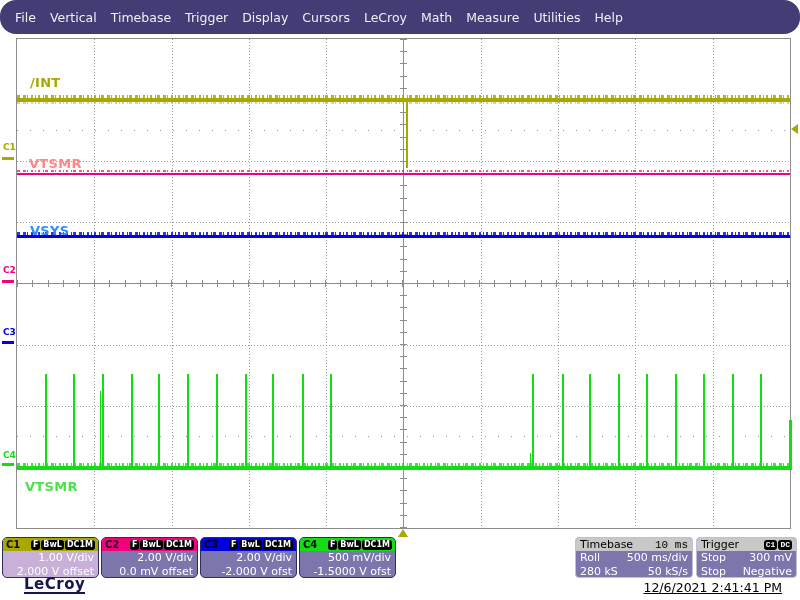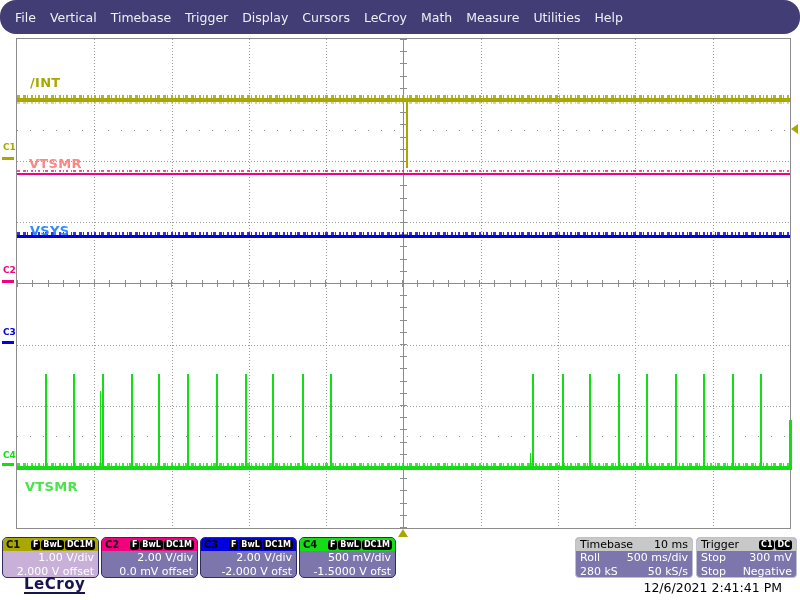--- a/index.html
+++ b/index.html
@@ -67,26 +67,26 @@
   .dhdr{height:13px;display:flex;align-items:center;padding:0 3px;font-size:10px;font-weight:bold;color:#101010;}
   .h-c1{background:var(--c1);} .h-c2{background:var(--c2);} .h-c3{background:var(--c3);} .h-c4{background:var(--c4);}
   .badges{margin-left:auto;display:flex;gap:1px;}
   .pill{background:#000;color:#fff;font-size:8px;font-weight:bold;line-height:10px;padding:0 2px;border-radius:3px;}
   .drow{font-size:11px;color:#fff;text-align:right;padding-right:4px;line-height:13.5px;white-space:nowrap;}
   
   .statbox{position:absolute;top:537px;height:41px;background:var(--box-body);border:1px solid #c0c0d0;
     border-radius:4px;box-sizing:border-box;overflow:hidden;}
   .shdr{background:var(--box-header-gray);height:13px;display:flex;align-items:center;font-size:11px;
     color:#000;padding:0 4px;}
-  .shdr .val{margin-left:auto;}
+  .shdr .val{margin-left:auto;font-family:Liberation Mono, monospace;}
   .srow{display:flex;justify-content:space-between;font-size:11px;color:#fff;padding:0 4px;line-height:13.5px;}
   
   .logo{position:absolute;left:24px;top:576px;font-size:15px;font-weight:bold;color:#16164e;
     border-bottom:2px solid #16164e;letter-spacing:.5px;line-height:16px;}
-  .timestamp{position:absolute;right:18px;top:580px;font-size:12.5px;color:#000;}
+  .timestamp{position:absolute;right:18px;top:580px;font-size:12.5px;color:#000;text-decoration:underline;}
 </style>
 </head>
 <body>
 
 <div class="menubar">
     <span class="menu-item">File</span>
     <span class="menu-item">Vertical</span>
     <span class="menu-item">Timebase</span>
     <span class="menu-item">Trigger</span>
     <span class="menu-item">Display</span>

